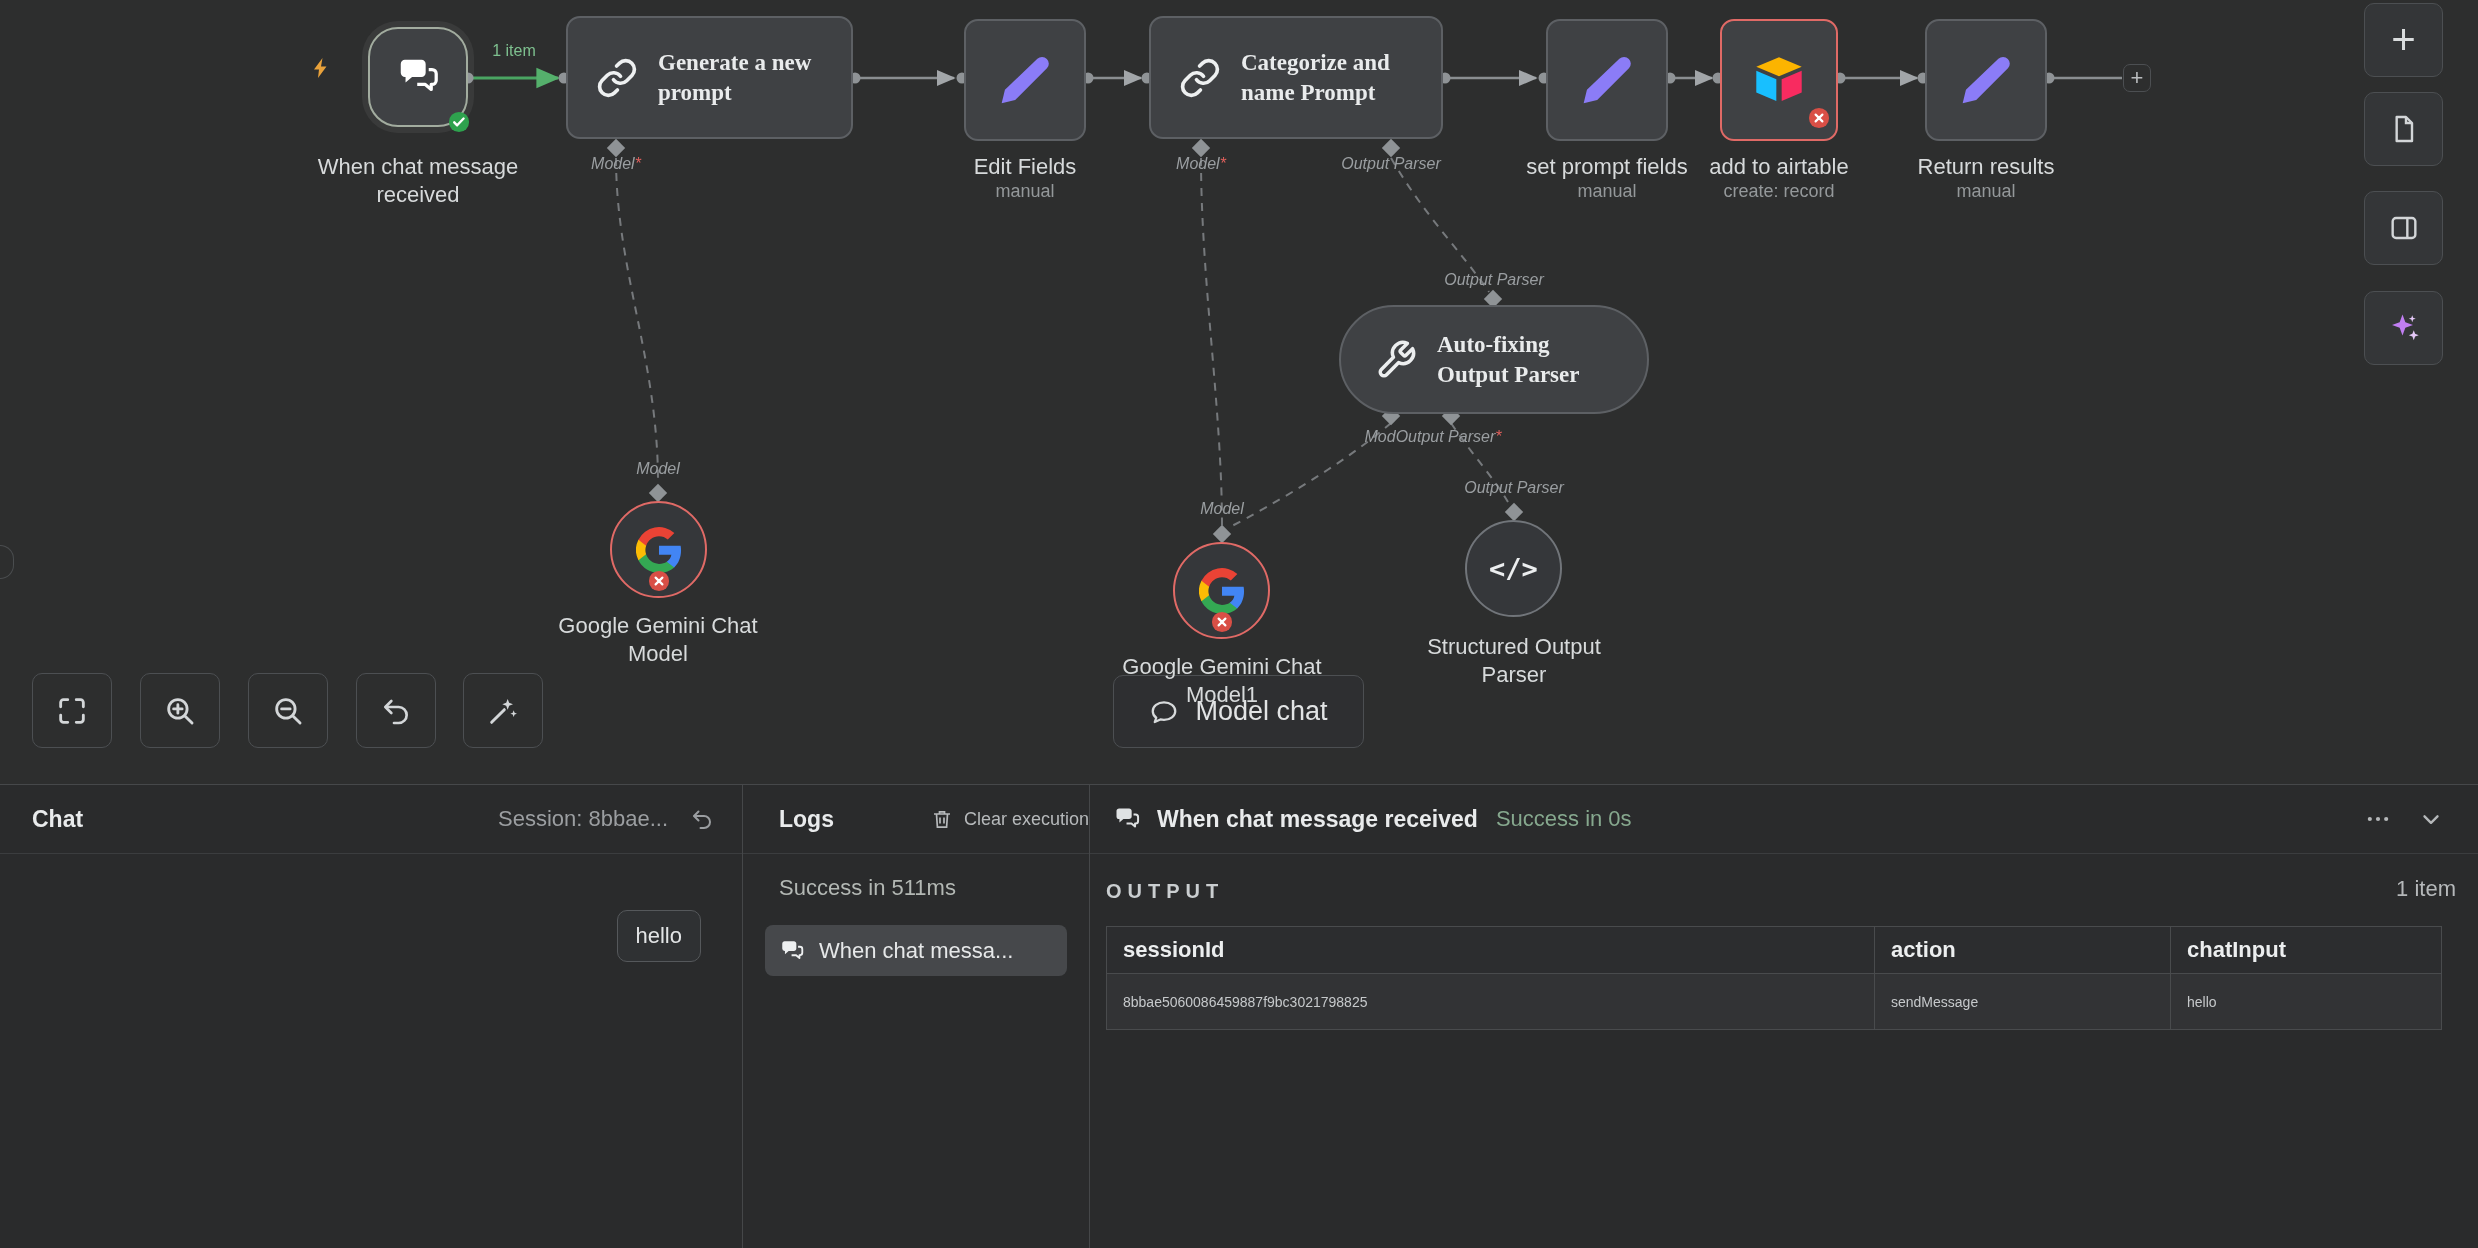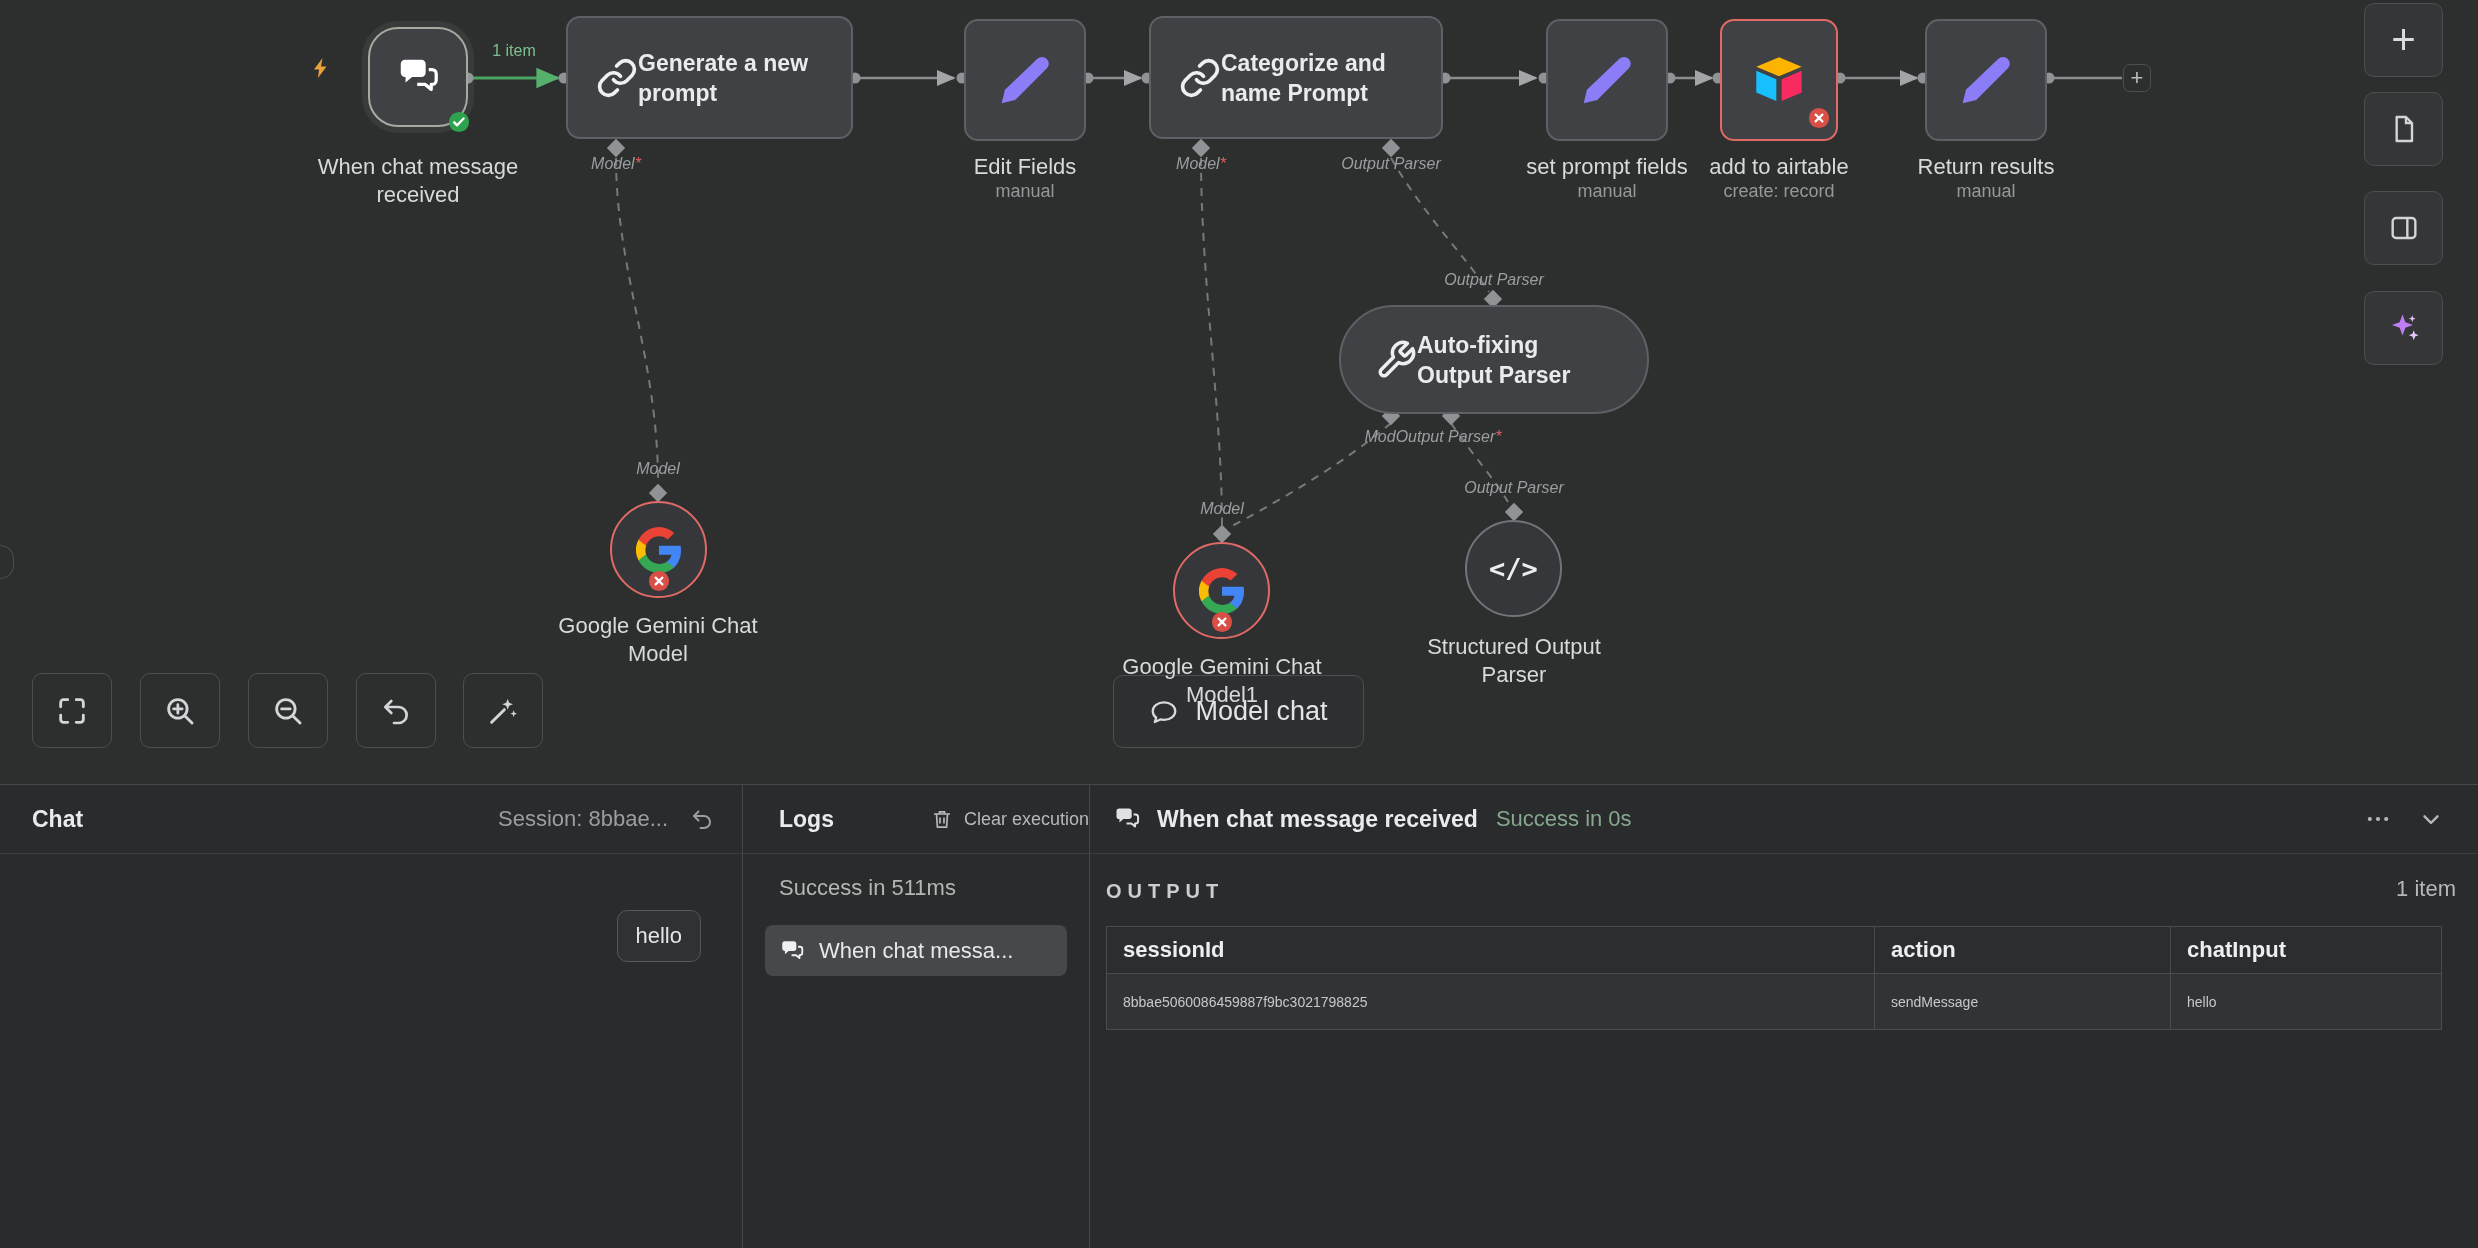--- a/index.html
+++ b/index.html
@@ -4,21 +4,21 @@
 <style>
   * { margin:0; padding:0; box-sizing:border-box; }
   html,body { background:#202122; }
   .app { position:relative; width:2478px; height:1248px; background:#2d2e2e;
          font-family:"Liberation Sans",sans-serif; color:#dfe2e3; overflow:hidden; }
 
   
   svg.wires { position:absolute; left:0; top:0; width:2478px; height:784px; pointer-events:none; z-index:1; }
   .node { position:absolute; background:#3f4144; border:2px solid #5d6064; border-radius:14px;
           display:flex; align-items:center; justify-content:center; z-index:2; cursor:pointer; }
-  .node.wide { justify-content:center; padding:0 28px; }
+  .node.wide { justify-content:center; gap:20px; padding:0 28px;font-family:Liberation Serif, serif; }
   .node-title { font-size:23px; font-weight:600; color:#e9ebec; line-height:30px; }
   .trigger { border:2.5px solid #a2ac9f; border-radius:30px; box-shadow:0 0 0 6px rgba(200,210,200,.08); }
   .circle-node { position:absolute; width:97px; height:97px; border-radius:50%; background:#35373a;
                  border:2.5px solid #71757a; display:flex; align-items:center; justify-content:center; z-index:2; cursor:pointer; }
   .circle-node.error, .node.error { border-color:#e06a66; }
   .badge { position:absolute; width:22px; height:22px; z-index:4; }
   .below-label { position:absolute; z-index:3; text-align:center; transform:translateX(-50%);
                  font-size:22px; color:#d7dadb; line-height:28px; }
   .below-label.nowrap { white-space:nowrap; }
   .below-sub { position:absolute; z-index:3; text-align:center; transform:translateX(-50%);

